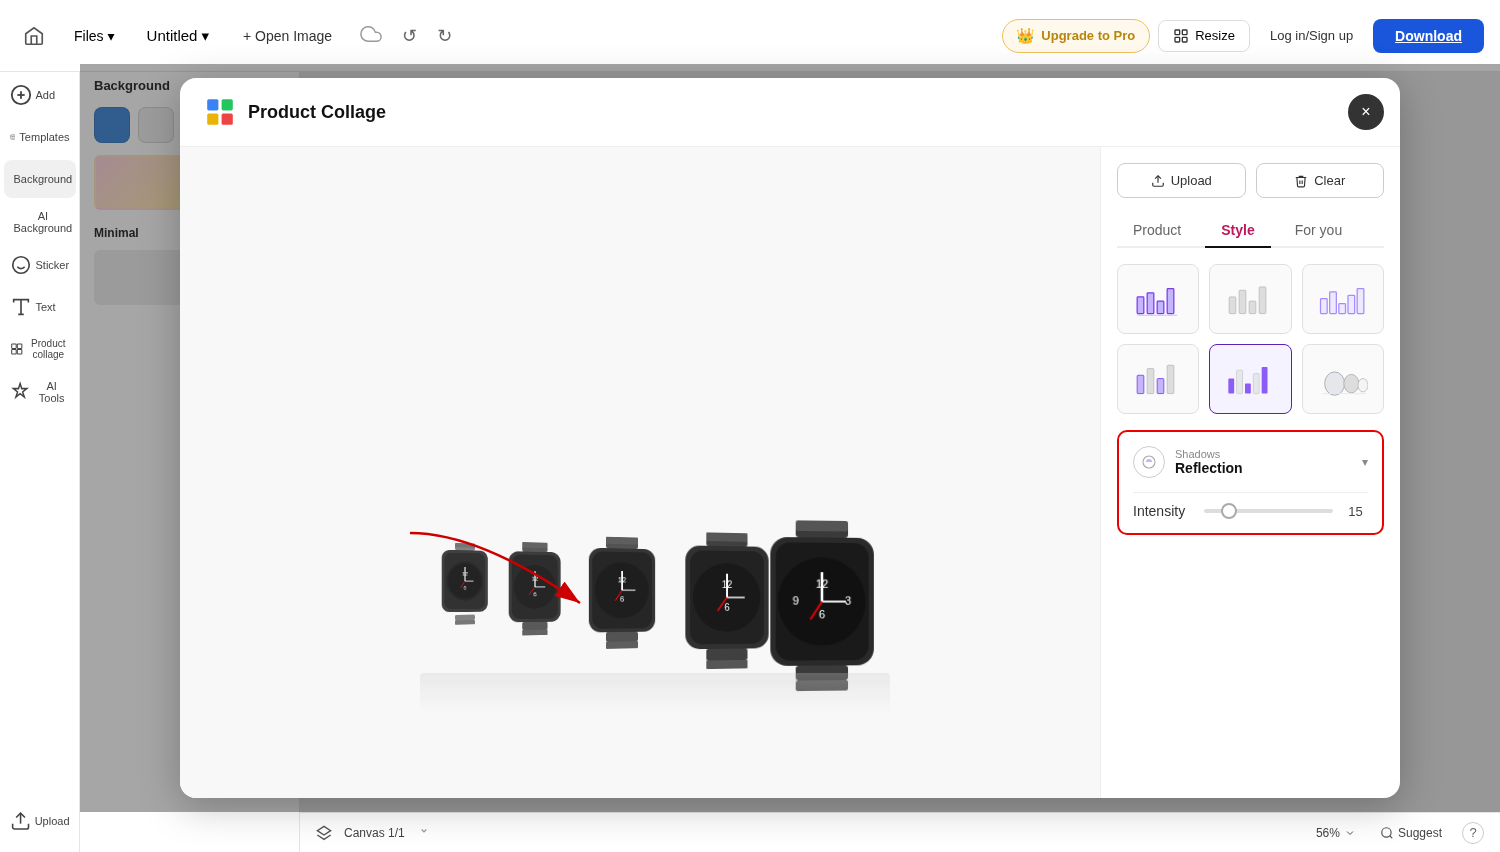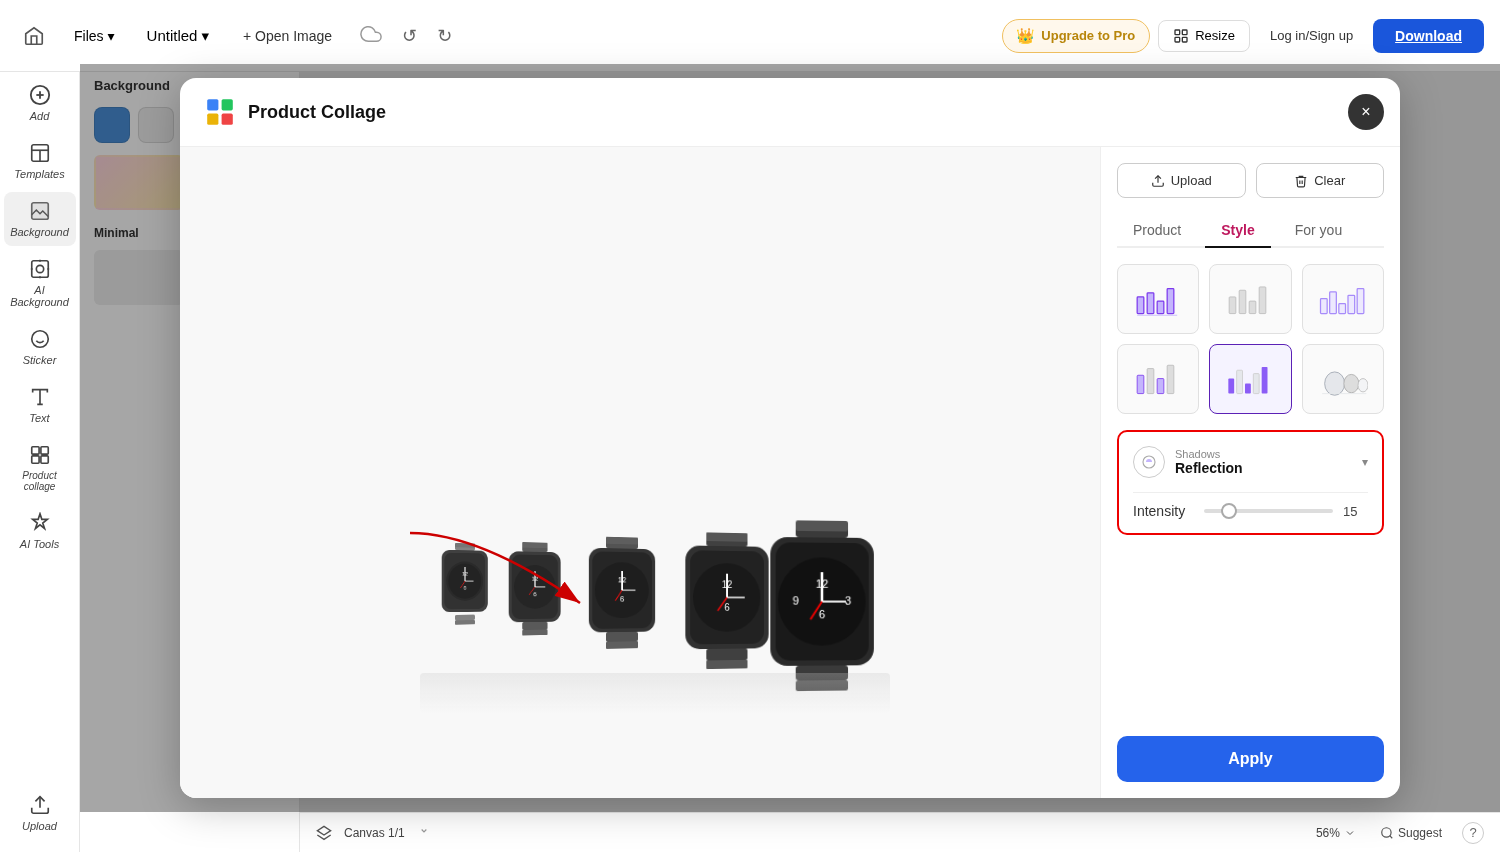--- a/index.html
+++ b/index.html
@@ -26,23 +26,23 @@
     .login-btn { border: none; background: none; font-size: 13px; font-weight: 500; cursor: pointer; color: #333; padding: 7px 12px; }
     .download-btn { background: #1a56db; color: #fff; border: none; border-radius: 8px; padding: 9px 22px; font-size: 14px; font-weight: 600; cursor: pointer; text-decoration: underline; }
 
     
     .sidebar {
       position: absolute; top: 64px; left: 0; width: 80px; bottom: 0;
       background: #fff; border-right: 1px solid #e5e5e5;
       display: flex; flex-direction: column; align-items: center; padding: 12px 0; gap: 4px; z-index: 5;
     }
     .sidebar-item {
-      display: flex; flex-direction: column; align-items: center; gap: 4px;
+      display: flex; align-items: center; gap: 4px;
       padding: 8px 6px; border-radius: 8px; cursor: pointer; width: 72px;
-      font-size: 11px; color: #444; text-align: center; font-style: italic;
+      font-size: 11px; color: #444; text-align: center;
     }
     .sidebar-item.active { background: #f0f0f0; }
     .sidebar-item svg { width: 22px; height: 22px; }
 
     
     .second-panel {
       position: absolute; top: 64px; left: 80px; width: 220px; bottom: 0;
       background: #fff; border-right: 1px solid #e5e5e5; overflow-y: auto; z-index: 4;
     }
     .panel-header { padding: 14px 14px 8px; font-size: 13px; font-weight: 600; color: #333; }
@@ -143,21 +143,21 @@
     .shadow-chevron { color: #888; font-size: 12px; }
     .divider { border: none; border-top: 1px solid #eee; margin: 10px 0; }
     .dof-row { display: flex; align-items: center; margin-bottom: 12px; }
     .dof-label { flex: 1; font-size: 14px; font-weight: 600; color: #111; }
     .toggle { width: 44px; height: 24px; background: #2563eb; border-radius: 12px; position: relative; cursor: pointer; flex-shrink: 0; }
     .toggle-knob { position: absolute; top: 2px; right: 2px; width: 20px; height: 20px; background: #fff; border-radius: 50%; box-shadow: 0 1px 3px rgba(0,0,0,0.2); }
     .intensity-row { display: flex; align-items: center; gap: 10px; }
     .intensity-label { font-size: 14px; color: #333; flex: 1; }
     .intensity-slider { flex: 1; appearance: none; height: 4px; border-radius: 2px; background: #ddd; outline: none; cursor: pointer; }
     .intensity-slider::-webkit-slider-thumb { appearance: none; width: 16px; height: 16px; border-radius: 50%; background: #fff; border: 2px solid #aaa; cursor: pointer; }
-    .intensity-value { font-size: 13px; color: #444; width: 25px; text-align: left; }
+    .intensity-value { font-size: 13px; color: #444; width: 25px; text-align: center; }
 
     
     .apply-btn {
       width: 100%; background: #2563eb; color: #fff; border: none; border-radius: 10px;
       padding: 14px; font-size: 16px; font-weight: 600; cursor: pointer;
       margin-top: auto;
     }
   </style>
 </head>
 <body>
@@ -559,17 +559,16 @@
           <hr class="divider">
 
 
           <div class="intensity-row">
             <span class="intensity-label">Intensity</span>
             <input type="range" class="intensity-slider" min="0" max="100" value="15" style="">
             <span class="intensity-value">15</span>
           </div>
         </div>
 
-        <button class="apply-btn">Apply</button>
       </div>
     </div>
   </div>
 </div>
 
 </body></html>

